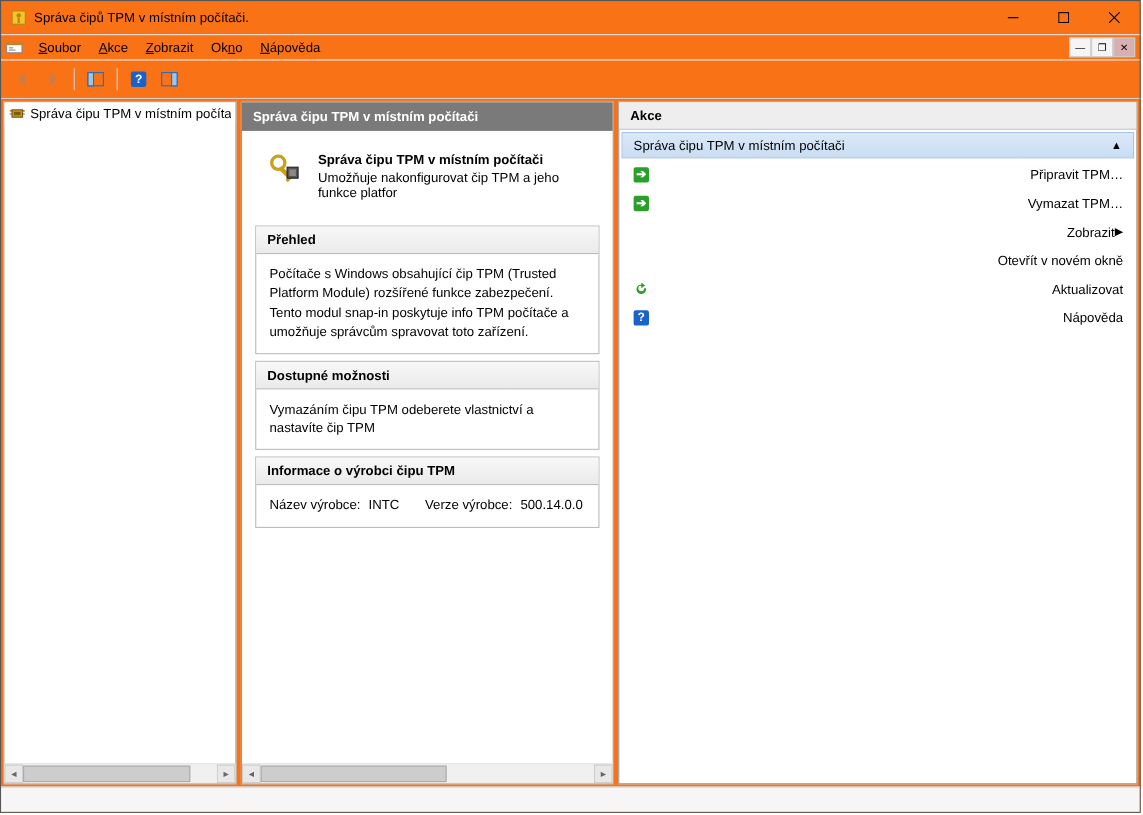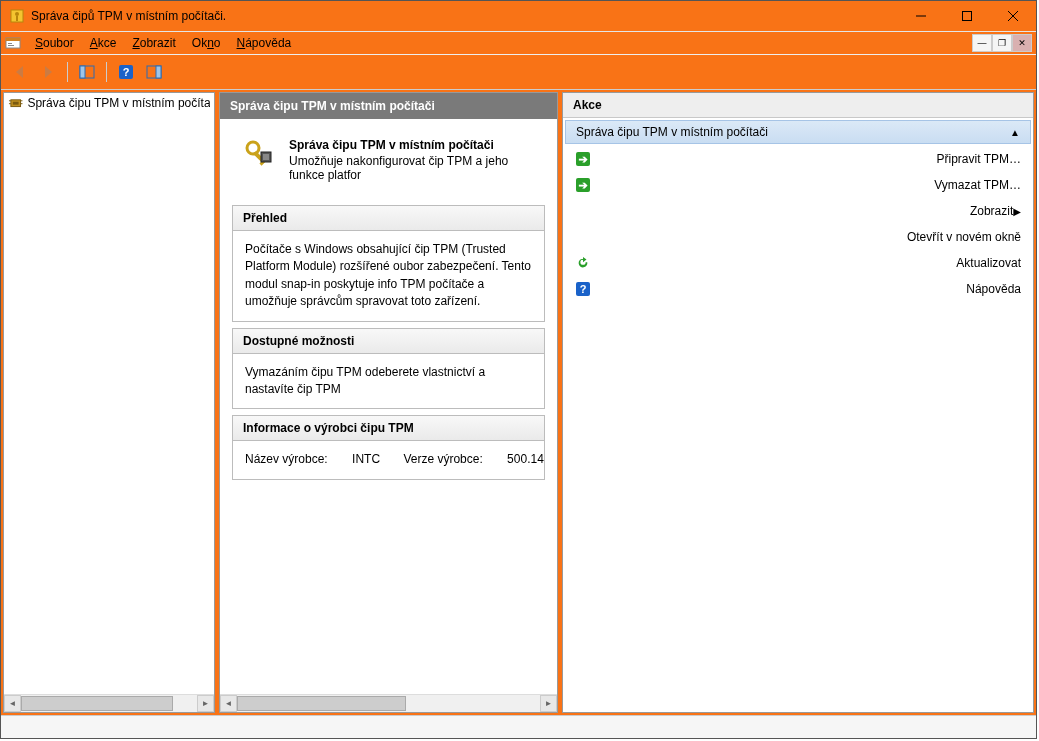--- a/index.html
+++ b/index.html
@@ -38,21 +38,21 @@
   .center-header{background:#7a7a7a;color:#fff;padding:6px 10px;font-weight:bold;font-size:12px;}
   .center-scroll{padding:8px;}
   .info-top{display:flex;align-items:flex-start;padding:10px 14px 16px 14px;border:1px solid transparent;}
   .info-top .key-icon{width:32px;height:32px;margin-right:14px;flex:0 0 auto;}
   .info-top .info-title{font-weight:bold;margin-bottom:2px;}
   .card{border:1px solid #bcbcbc;margin:6px 4px;}
   .card-header{background:linear-gradient(#f8f8f8,#eaeaea);border-bottom:1px solid #bcbcbc;padding:5px 10px;font-weight:bold;}
   .card-body{padding:10px 12px;font-size:12px;line-height:1.45;}
   .info-row{white-space:nowrap;overflow:hidden;}
   .info-row .lbl{margin-right:4px;}
-  .info-row .val{margin-right:20px;margin-left:17px;}
+  .info-row .val{margin-right:20px;}
   
   .actions-header{background:#eee;border-bottom:1px solid #c8c8c8;padding:5px 10px;font-weight:bold;}
   .action-group-hdr{background:linear-gradient(#dbe9f7,#c9ddf2);border:1px solid #a6c4e6;padding:4px 10px;margin:2px 2px 0 2px;display:flex;align-items:center;font-size:12px;}
   .action-group-hdr .chev{margin-left:auto;font-size:10px;}
   .action-list{padding:2px 2px;}
   .action-item{display:flex;align-items:center;padding:5px 10px 5px 10px;cursor:default;}
   .action-item .a-icon{width:16px;height:16px;margin-right:10px;flex:0 0 auto;display:flex;align-items:center;justify-content:center;}
   .action-item .a-label{flex:1;text-align:right;}
   .action-item .a-arrow{font-size:10px;}
   
@@ -194,21 +194,21 @@
                 </svg>
             </span>
             <div>
               <div class="info-title">Správa čipu TPM v místním počítači</div>
               <div>Umožňuje nakonfigurovat čip TPM a jeho funkce platfor</div>
             </div>
           </div>
 
           <div class="card">
             <div class="card-header">Přehled</div>
-            <div class="card-body">Počítače s Windows obsahující čip TPM (Trusted Platform Module) rozšířené oubor zabezpečení. Tento modul snap-in poskytuje info TPM počítače a umožňuje správcům spravovat toto zařízení.</div>
+            <div class="card-body">Počítače s Windows obsahující čip TPM (Trusted Platform Module) rozšířené funkce zabezpečení. Tento modul snap-in poskytuje info TPM počítače a umožňuje správcům spravovat toto zařízení.</div>
           </div>
 
 
           <div class="card">
             <div class="card-header">Dostupné možnosti</div>
             <div class="card-body">Vymazáním čipu TPM odeberete vlastnictví a nastavíte čip TPM</div>
           </div>
 
           <div class="card">
             <div class="card-header">Informace o výrobci čipu TPM</div>

